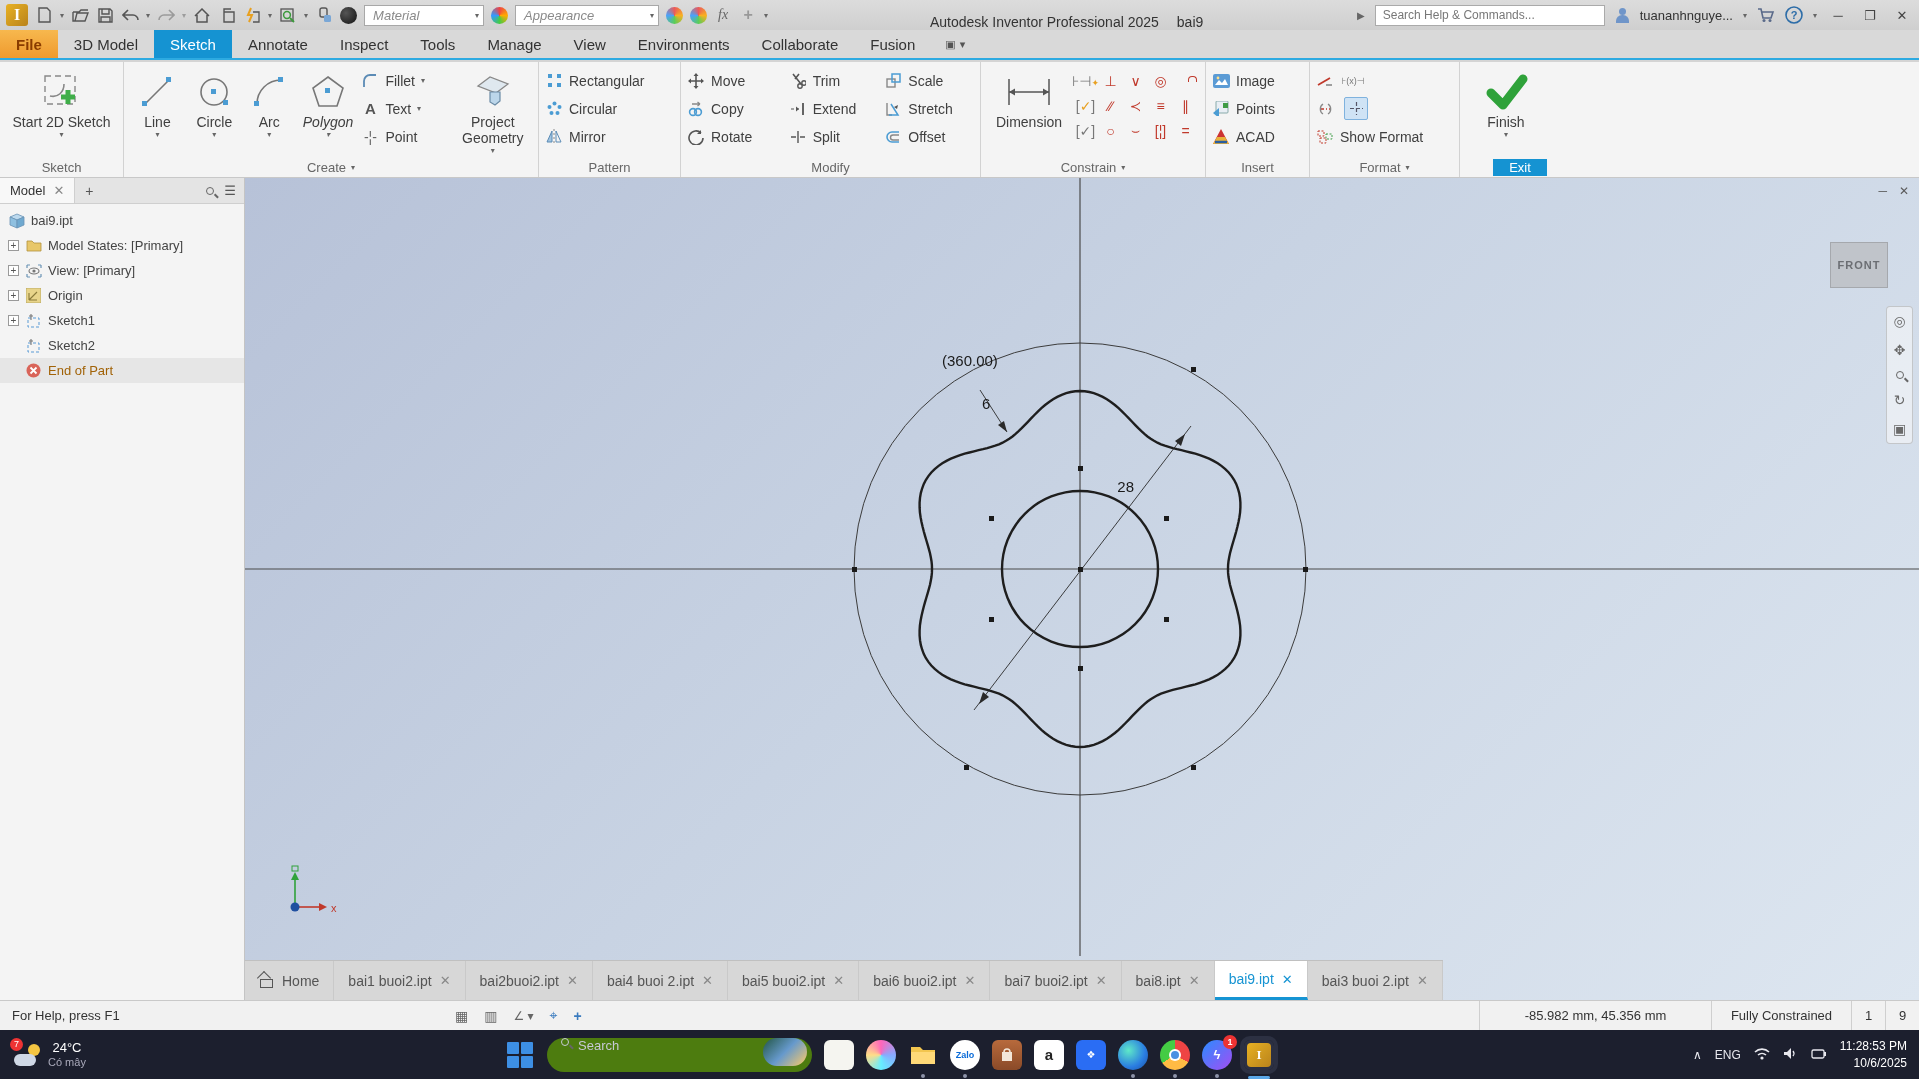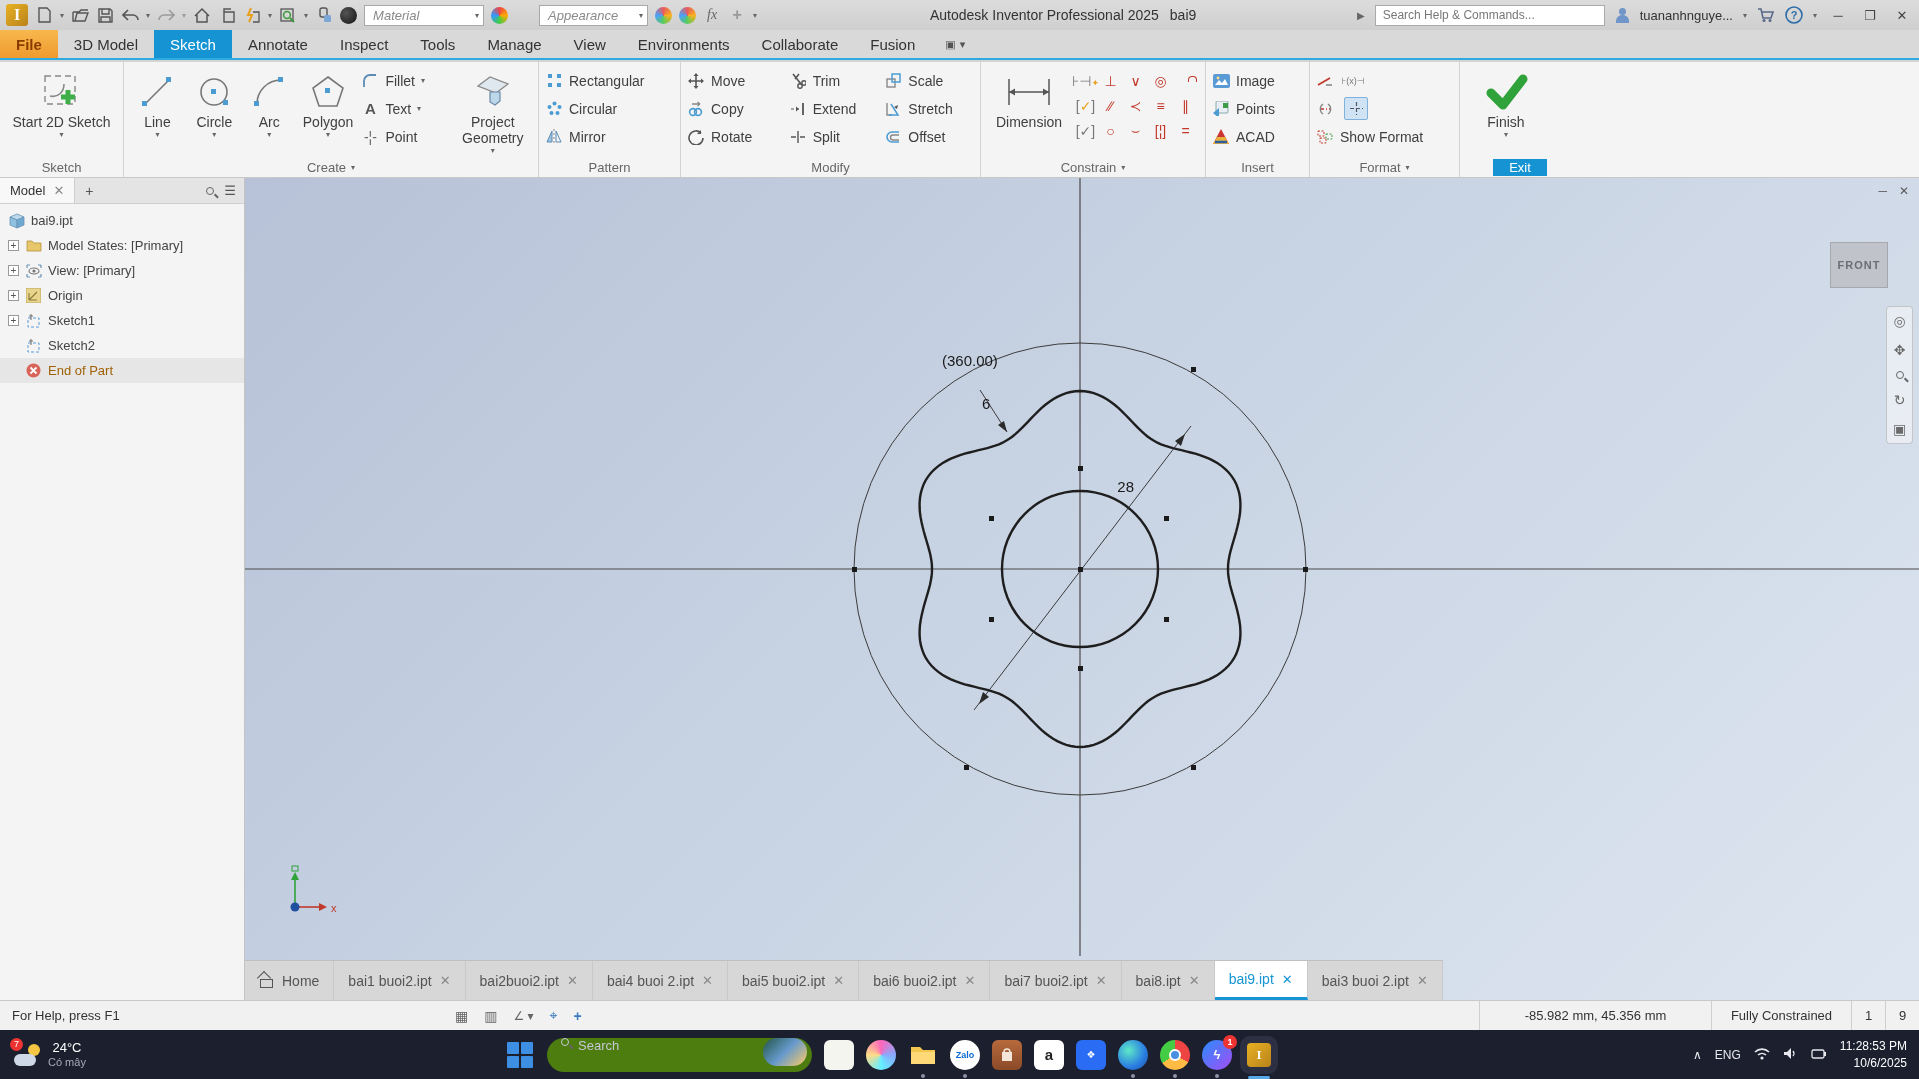--- a/index.html
+++ b/index.html
@@ -11,21 +11,21 @@
   .qat{display:flex;align-items:center;gap:7px;}
   .logo{width:22px;height:22px;background:linear-gradient(135deg,#e8b123,#b9831c);border-radius:3px;color:#fff;font-weight:bold;font-family:"Liberation Serif",serif;font-size:16px;display:flex;align-items:center;justify-content:center;}
   .qi{width:18px;height:18px;display:flex;align-items:center;justify-content:center;color:#555;}
   .qi svg{display:block;}
   .caret{font-size:8px;color:#666;}
   .dd{height:21px;background:#fff;border:1px solid #a8a8a8;display:flex;align-items:center;padding:0 4px 0 8px;color:#8a8a8a;font-style:italic;font-size:13px;gap:10px;}
   .dd .caret{font-style:normal;}
   .sphere{width:17px;height:17px;border-radius:50%;}
   .sph1{background:conic-gradient(#e44,#fa0,#4c4,#39f,#e44);}
   .sph2{background:radial-gradient(circle at 35% 35%,#555,#111);}
-  .title-center{position:absolute;left:930px;top:0;height:30px;display:flex;align-items:center;gap:11px;font-size:14px;color:#333;}
+  .title-center{position:absolute;left:930px;top:0;height:30px;display:flex;align-items:flex-end;gap:18px;font-size:14px;color:#333;}
   .title-right{position:absolute;right:6px;top:0;height:30px;display:flex;align-items:center;gap:10px;}
   .helpsearch{width:230px;height:21px;background:#fff;border:1px solid #aaa;font-size:12px;color:#777;padding:0 7px;display:flex;align-items:center;}
   .person{width:15px;height:15px;position:relative;}
   .person::before{content:'';position:absolute;left:4px;top:0;width:7px;height:7px;border-radius:50%;background:#6f95c9;}
   .person::after{content:'';position:absolute;left:1px;top:7px;width:13px;height:8px;border-radius:6px 6px 0 0;background:#6f95c9;}
   .tb-user{font-size:13px;color:#333;}
   .winbtn{color:#444;font-size:13px;width:22px;text-align:center;}
 
   
   .ribbon-tabs{position:absolute;left:0;top:30px;width:100%;height:30px;background:#d9d9d9;display:flex;align-items:stretch;border-bottom:2px solid #2daae1;}
@@ -181,21 +181,21 @@
             <rect x="3" y="1" width="7" height="9" rx="2" fill="none" stroke="#555" stroke-width="1.4"></rect>
             <rect x="7" y="8" width="7" height="7" rx="1.5" fill="#7aa7d6"></rect>
           </svg>
         </span>
       <span class="sphere sph2"></span>
       <div class="dd" style="width:120px;">
           <span>Material</span>
           <span class="caret" style="margin-left:auto">▾</span>
         </div>
       <span class="sphere sph1"></span>
-      <div class="dd" style="width:109px;margin-left:24px;">
+      <div class="dd" style="width:144px;">
           <span>Appearance</span>
           <span class="caret" style="margin-left:auto">▾</span>
         </div>
       <span class="sphere sph1" style="opacity:.85"></span>
       <span class="sphere sph1" style="opacity:.85"></span>
       <span class="qi" style="font-style:italic;color:#666;font-size:14px;font-family:'Liberation Serif',serif;">fx</span>
       <span class="qi" style="color:#999;font-weight:bold;">+</span>
       <span class="caret">▾</span>
     </div>
     <div class="title-center">
@@ -297,21 +297,21 @@
           <span class="bicon">
               <svg width="36" height="36">
                 <path d="M6 30A24 24 0 0 1 30 6" fill="none" stroke="#777" stroke-width="1.6"></path>
                 <rect x="3" y="27" width="5" height="5" fill="#4b9cd3"></rect>
                 <rect x="27" y="3" width="5" height="5" fill="#4b9cd3"></rect>
               </svg>
             </span>
           <span>Arc</span>
             <span class="caret">▾</span>
         </div>
-        <div class="rbig" style="width:64px;">
+        <div class="rbig" style="width:64px;font-style:italic;">
           <span class="bicon">
               <svg width="38" height="38">
                 <path d="M19 4L34 15l-6 18H10L4 15z" fill="none" stroke="#777" stroke-width="1.6"></path>
                 <rect x="16" y="15" width="5" height="5" fill="#4b9cd3"></rect>
               </svg>
             </span>
           <span>Polygon</span>
             <span class="caret">▾</span>
         </div>
         <div class="rcol" style="width:92px;gap:3px;">

